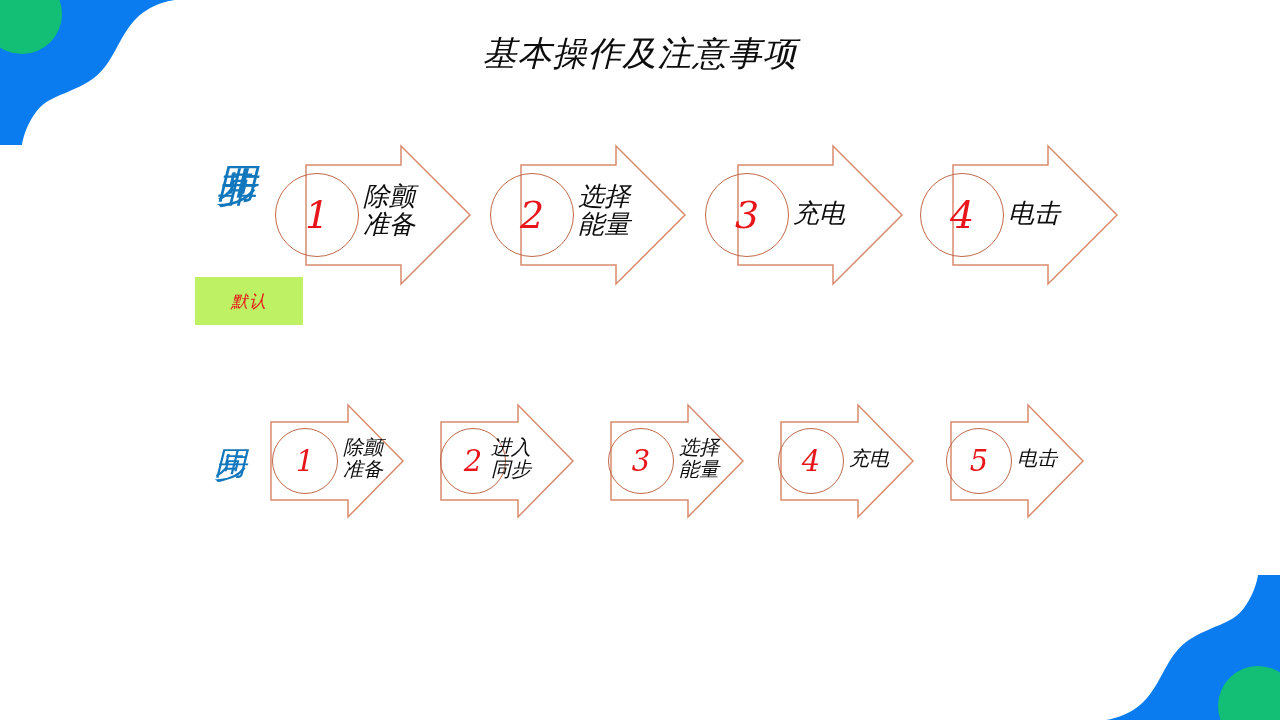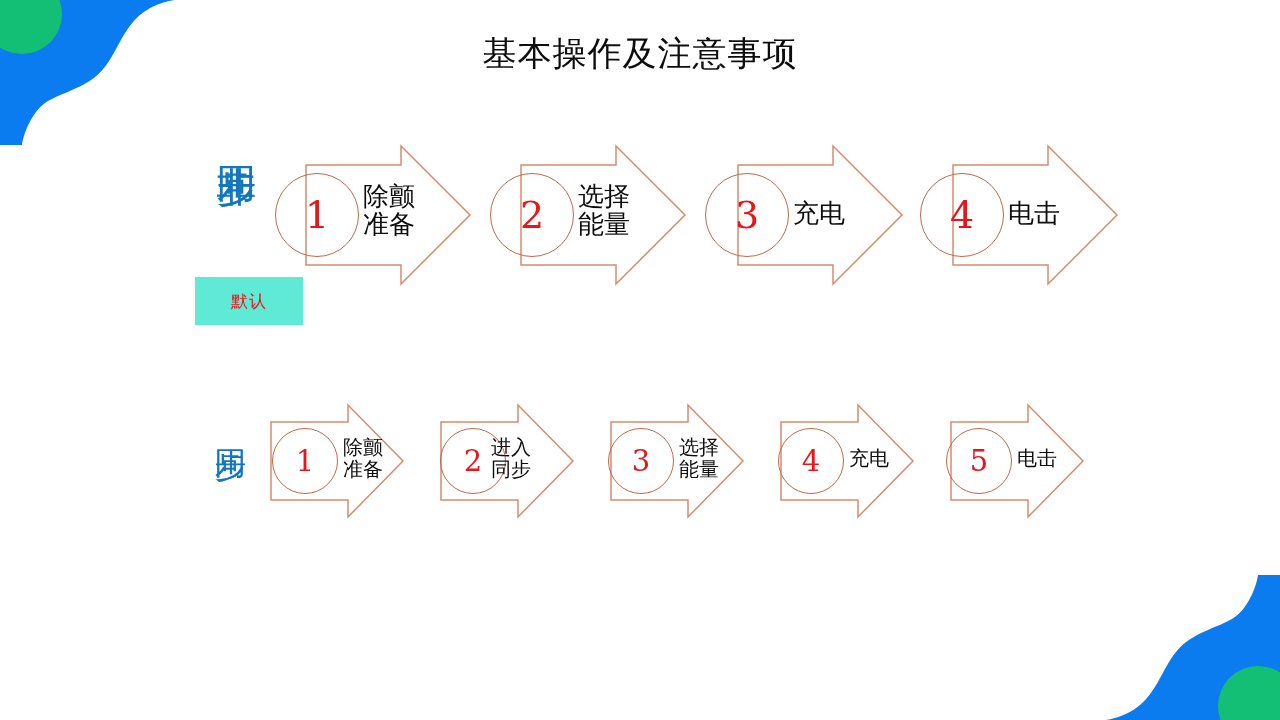--- a/index.html
+++ b/index.html
@@ -8,20 +8,21 @@
     padding: 0;
     background: #ffffff;
   }
   #slide {
     position: relative;
     width: 1280px;
     height: 720px;
     background: #ffffff;
     overflow: hidden;
     font-family: "Liberation Sans", "DejaVu Sans", sans-serif;
+    font-style: italic;
   }
 
   
   .corner-deco {
     position: absolute;
     pointer-events: none;
   }
   .corner-tl { left: 0; top: 0; width: 175px; height: 145px; }
   .corner-br { right: 0; bottom: 0; width: 175px; height: 145px; }
 
@@ -64,21 +65,21 @@
     font-size: 32px;
   }
 
   
   .default-badge {
     position: absolute;
     left: 195px;
     top: 277px;
     width: 108px;
     height: 48px;
-    background: #5eead4;
+    background: #bef264;
     color: #e8151a;
     font-family: "DejaVu Sans", "Liberation Sans", sans-serif;
     font-size: 17px;
     display: flex;
     align-items: center;
     justify-content: center;
     letter-spacing: 1px;
   }
 
   

